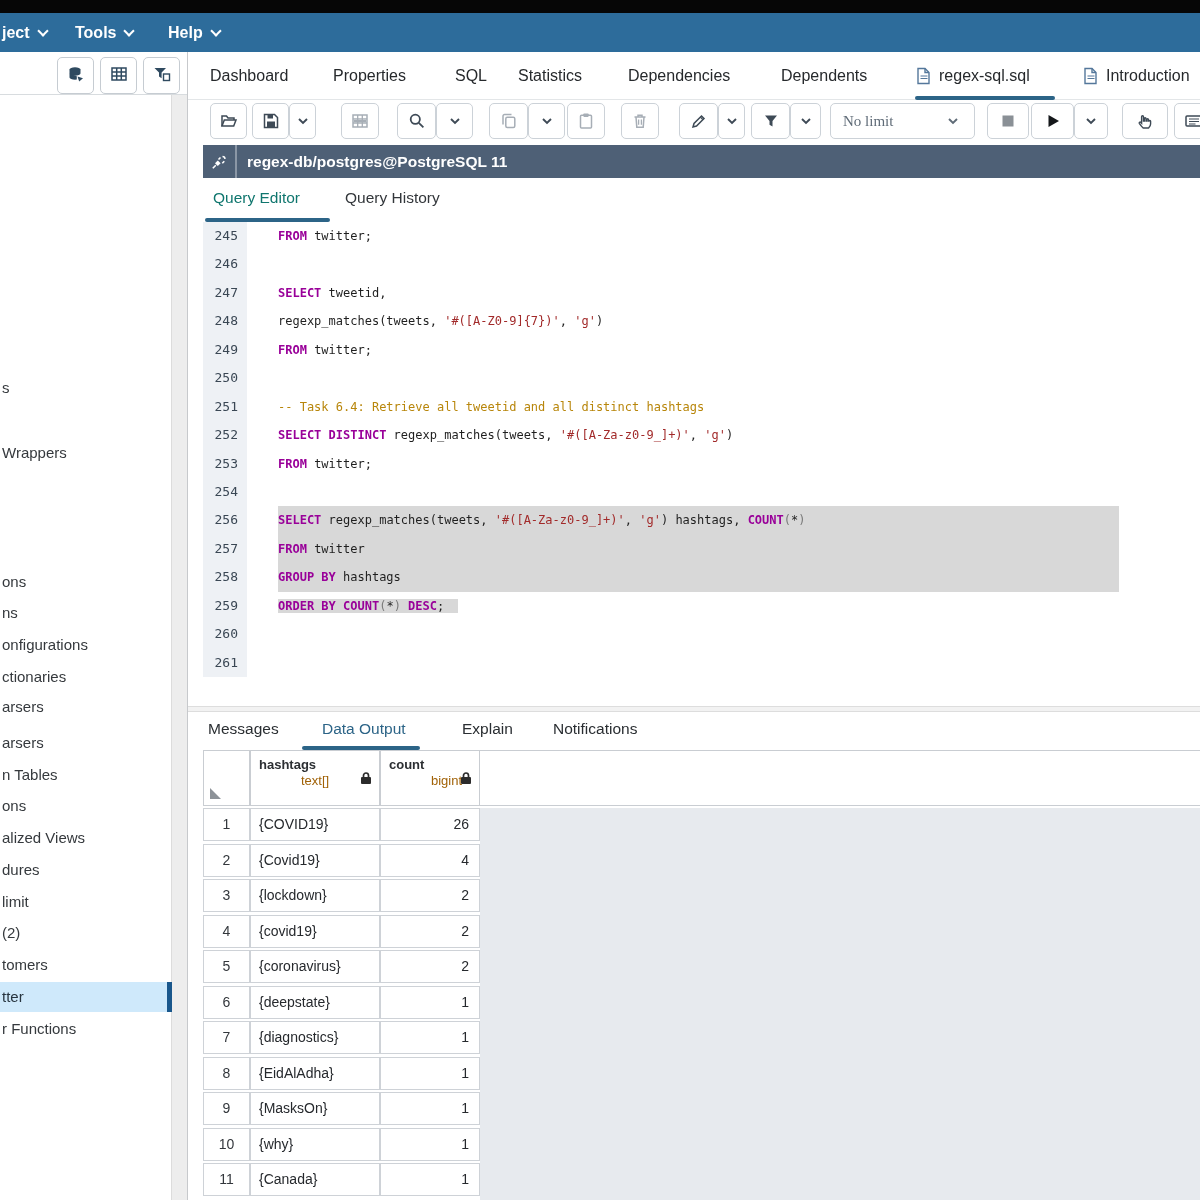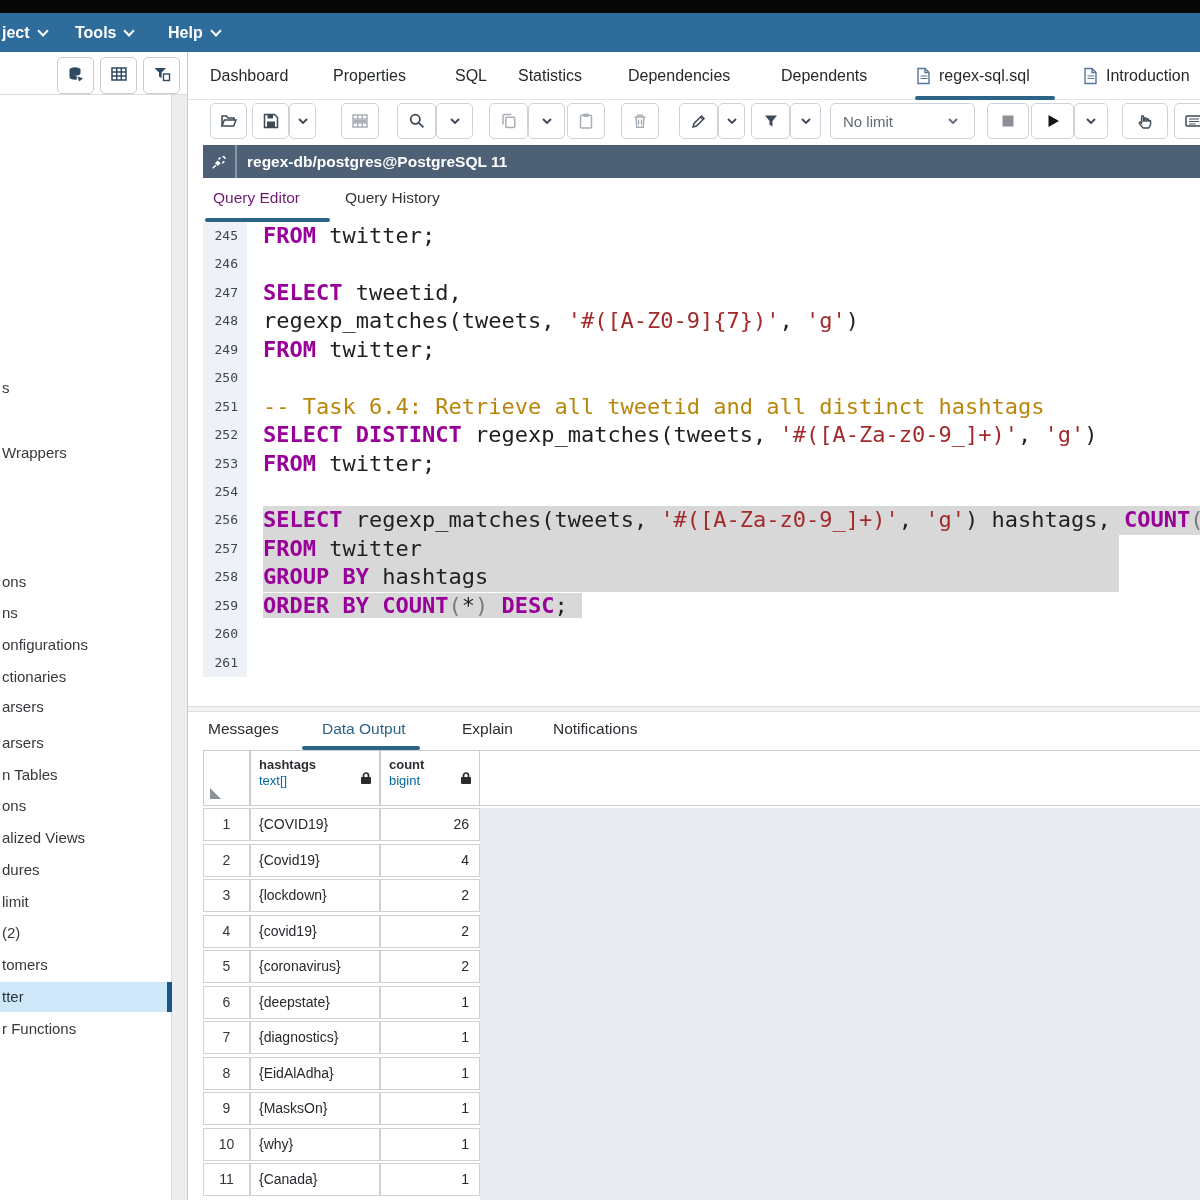--- a/index.html
+++ b/index.html
@@ -28,44 +28,44 @@
   .tree-sel-marker { position:absolute; width:5px; height:30px; background:#19578c; right:16px; }
   #vdiv { left:187px; top:52px; width:1px; height:1148px; background:#c7c9cc; }
 
   
   #tabbar { left:188px; top:52px; width:1012px; height:48px; background:#fff; border-bottom:1px solid #e3e6e8;text-align:center; }
   .main-tab { position:absolute; top:0; height:47px; display:flex; align-items:center; gap:6px;
               font-size:16px; color:#26292c; cursor:default; white-space:nowrap; }
   .tab-underline { position:absolute; height:4px; background:#2c6487; border-radius:2px; }
 
   
-  #qtoolbar { left:188px; top:100px; width:1012px; height:43px; background:#fff; }
+  #qtoolbar { left:188px; top:100px; width:1012px; height:43px; background:#fff;font-family:Liberation Serif, serif; }
   .tb-btn { position:absolute; top:3px; height:36px; background:#fff; border:1px solid #ccd2d8;
             border-radius:5px; display:flex; align-items:center; justify-content:center; }
   .tb-select { font-size:15px; color:#5f6b77; justify-content:space-between; padding:0 12px; }
 
   
   #connbar { left:203px; top:145px; width:997px; height:33px; background:#4e6076;
              display:flex; align-items:center; }
   #conn-icon-seg { width:34px; height:33px; display:flex; align-items:center; justify-content:center;
                    border-right:2px solid #8b97a6; }
   #conn-title { color:#fff; font-size:15.5px; font-weight:bold; padding-left:10px; }
 
   
   #edtabs { left:188px; top:178px; width:1012px; height:44px; background:#fff; }
   .ed-tab { position:absolute; top:0; height:40px; line-height:40px; font-size:15.5px; color:#33373b; }
-  .ed-tab.active { color:#701a75; }
+  .ed-tab.active { color:#0f766e; }
 
   
   #editor { left:203px; top:222px; width:916px; height:484px; background:#fff;
             font-family:"DejaVu Sans Mono", monospace; }
   .code-line { display:flex; height:28.45px; }
   .gutter { width:44px; background:#eef1f5; color:#3a4754; font-size:13px;
             text-align:right; padding-right:9px; line-height:28.45px; flex:none; }
-  .code-content { flex:1; margin-left:16px; line-height:28.45px; font-size:22px; white-space:pre; }
+  .code-content { flex:1; margin-left:31px; line-height:28.45px; font-size:12px; white-space:pre; }
   .code-content.sel-full { background:#d8d8d8; }
   .seg.sel-text { background:#d8d8d8; padding-right:14px; }
   .tk-k { color:#990099; font-weight:bold; }
   .tk-p { color:#1f1f1f; }
   .tk-s { color:#a22a2a; }
   .tk-c { color:#b8860b; }
   .tk-b { color:#7a7a7a; }
 
   #splitter { left:188px; top:706px; width:1012px; height:6px; background:#f2f2f2;
               border-top:1px solid #ddd; border-bottom:1px solid #ddd; }
@@ -73,21 +73,21 @@
   
   #btabs { left:188px; top:712px; width:1012px; height:38px; background:#fff; }
   .b-tab { position:absolute; top:0; height:34px; line-height:34px; font-size:15.5px; color:#2a2e32; }
   .b-tab.active { color:#2c6487; }
 
   #grid { left:203px; top:750px; width:997px; height:450px; background:#fff; }
   #grid-empty-body { position:absolute; left:277px; top:58px; width:720px; height:392px; background:#e7eaee; }
   .hdr-cell { position:absolute; top:0; height:56px; background:#fff; border:1px solid #c9cdd2;
               font-size:13px; color:#2c2f33; padding:6px 6px 0 8px; }
   .hdr-name { font-weight:bold; line-height:16px; }
-  .hdr-type { line-height:16px; color:#0369a1; }
+  .hdr-type { line-height:16px; color:#a16207;margin-left:42px; }
   .hdr-lock { position:absolute; right:7px; top:20px; }
   #hdr-filler { position:absolute; left:277px; top:0; width:720px; height:56px; background:#fff;
                 border-bottom:1px solid #c9cdd2; border-top:1px solid #c9cdd2; }
   .corner-tri { position:absolute; left:6px; bottom:6px; width:0; height:0;
                 border-bottom:11px solid #8d9298; border-right:11px solid transparent; }
   .g-cell { position:absolute; background:#fff; border:1px solid #ced2d7; height:33px;
             font-size:14px; color:#26292d; line-height:31px; }
   .g-num { width:47px; text-align:center; color:#33373c; }
   .g-hash { left:47px; width:130px; padding-left:8px; }
   .g-count { left:177px; width:100px; text-align:right; padding-right:10px; }

